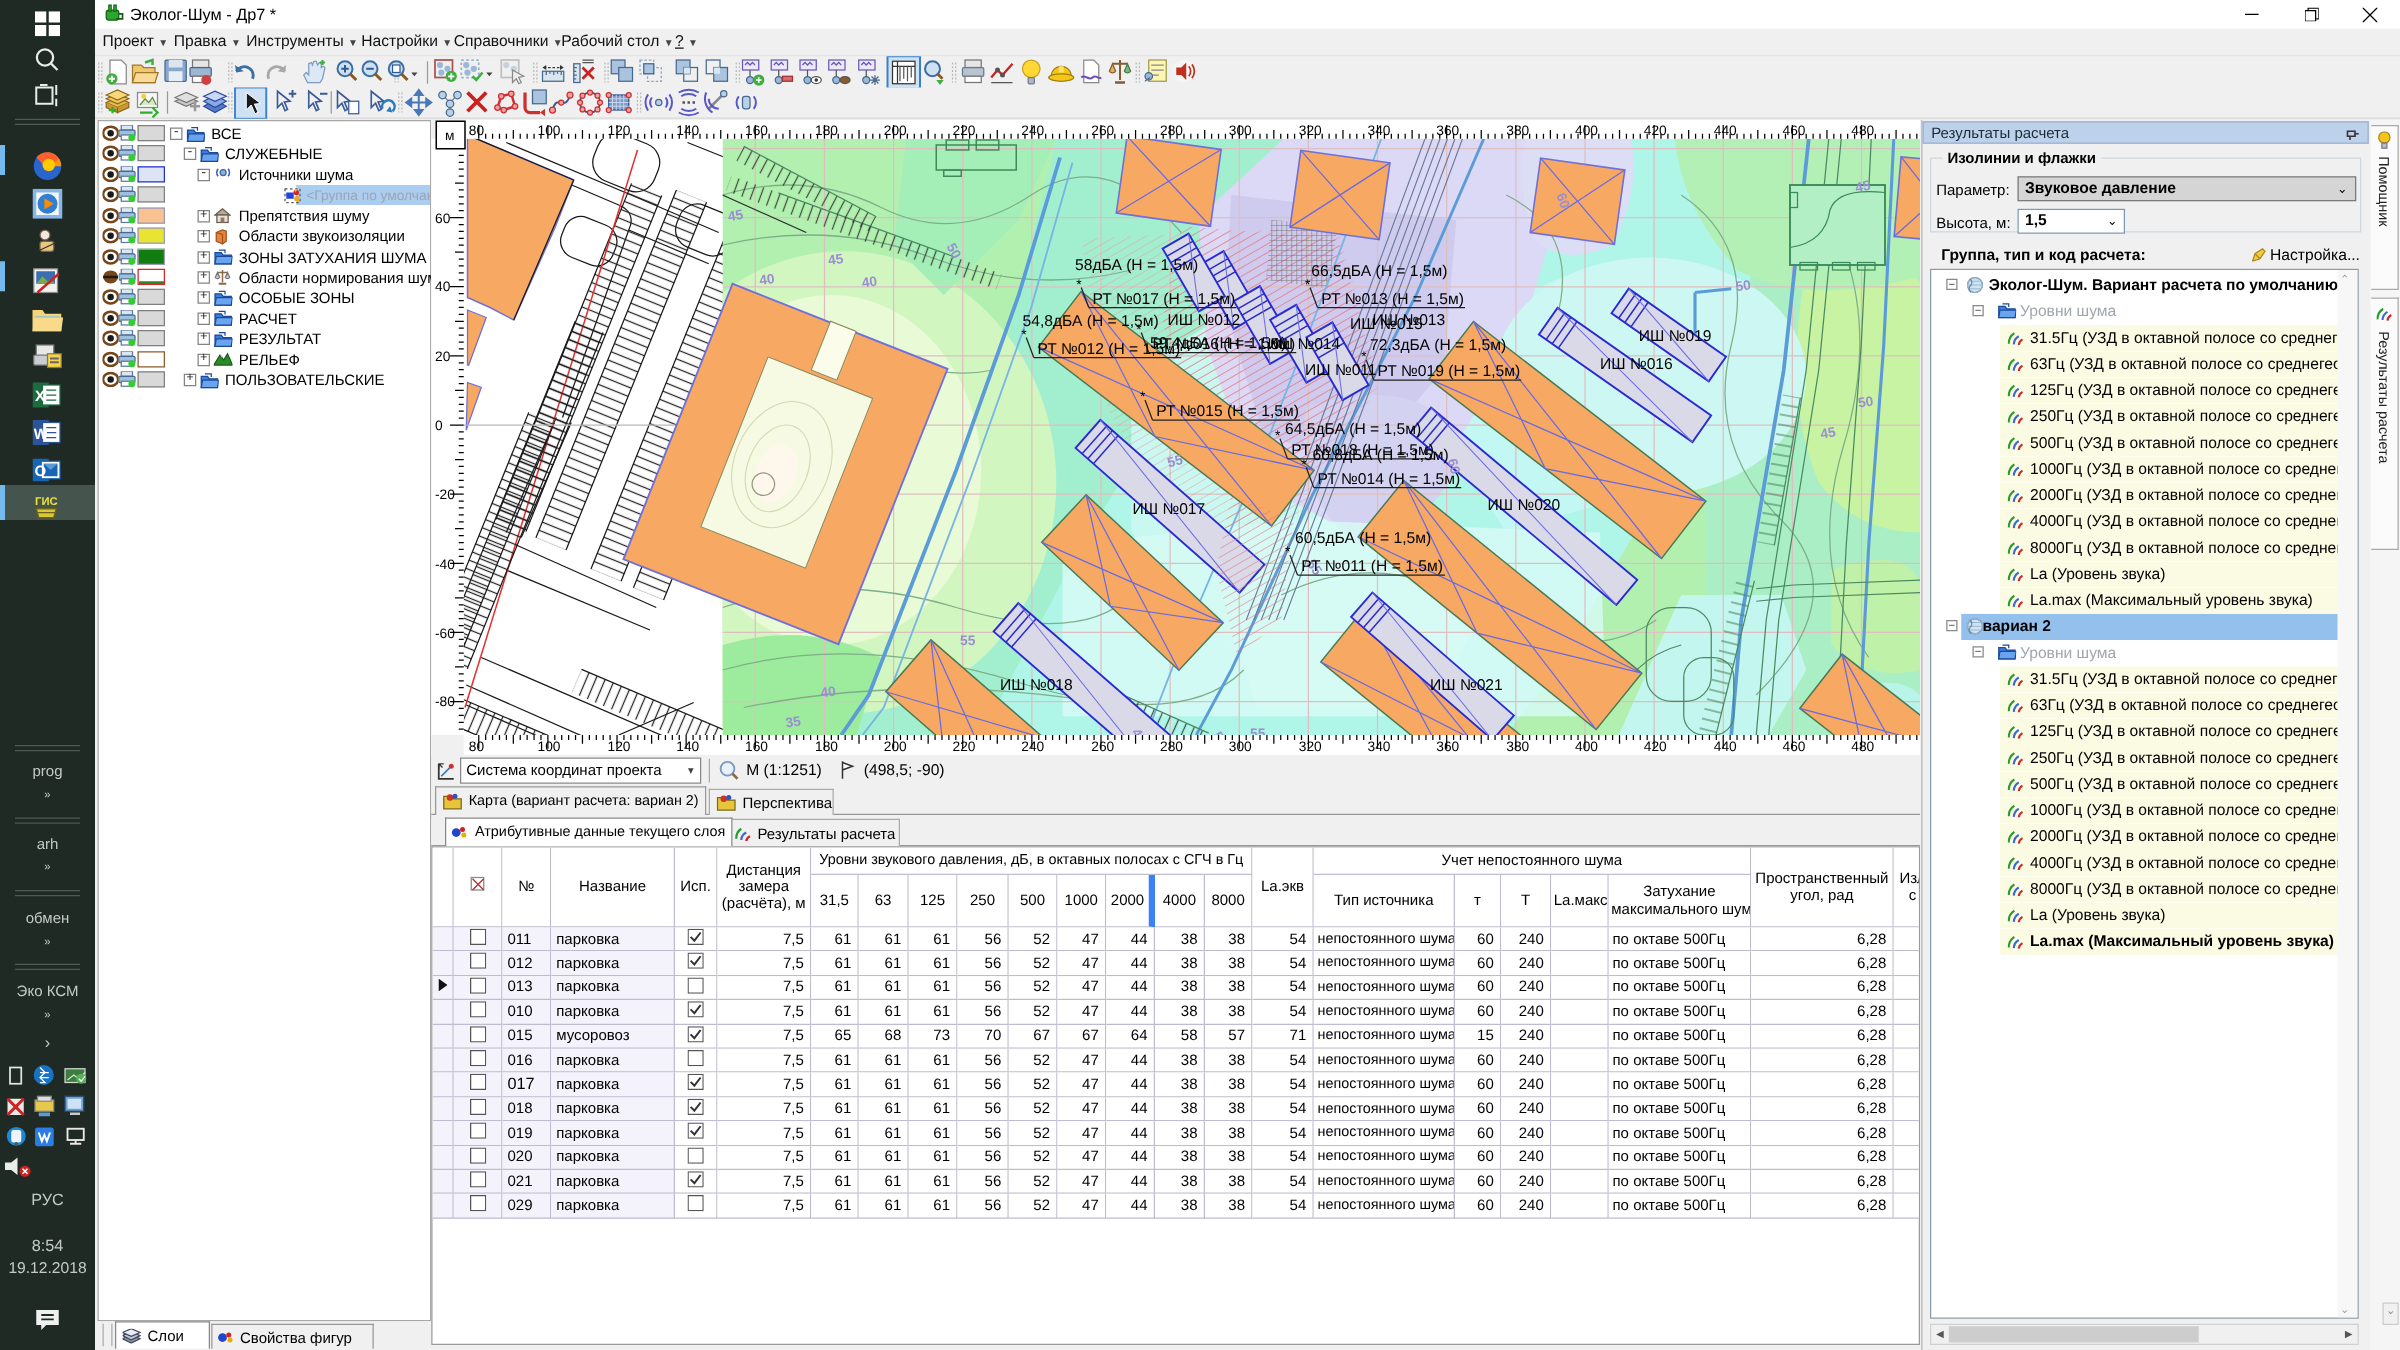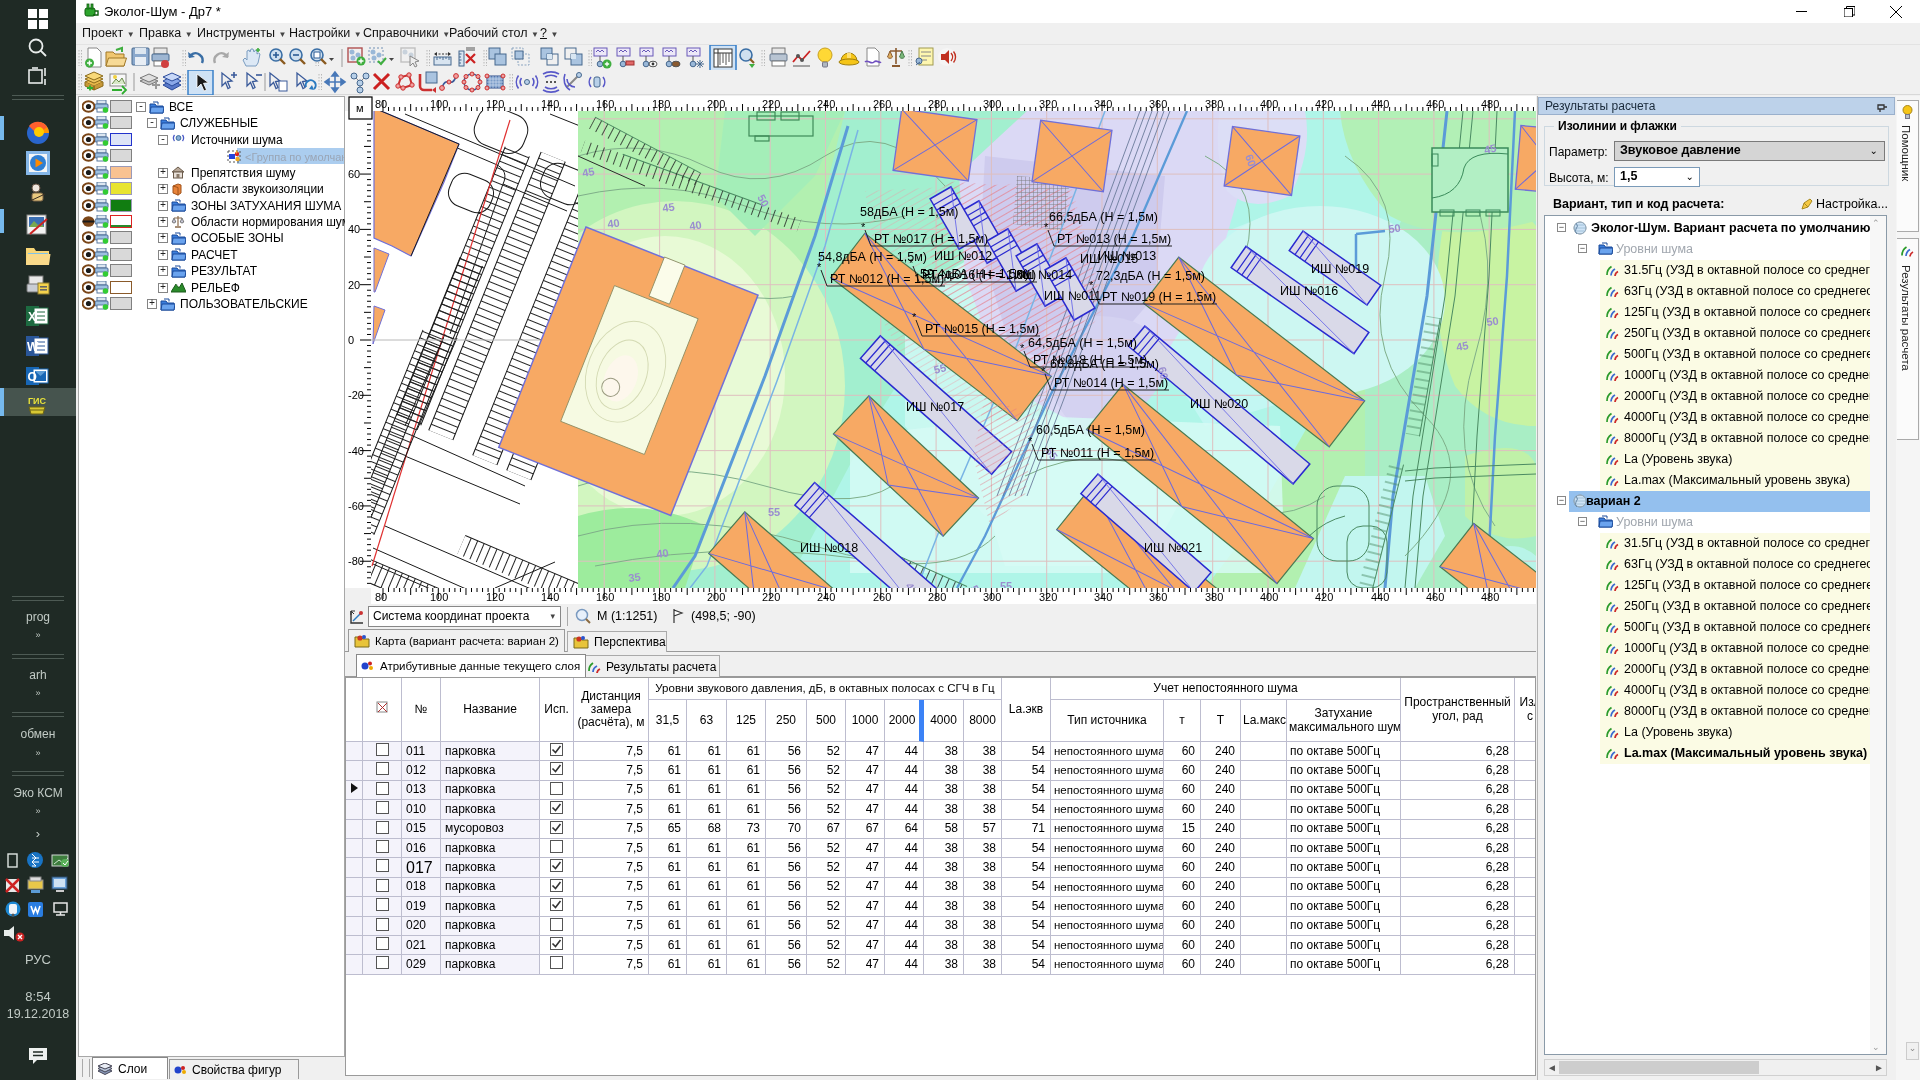--- a/index.html
+++ b/index.html
@@ -2470,21 +2470,21 @@
       </div>
       <div style="position:absolute;left:0px;top:180.39999999999998px;width:17px;height:19.4px;background:#f4f3fb;border-right:1px solid #bdbdcf;border-bottom:1px solid #bdbdcf;overflow:hidden;white-space:nowrap;display:flex;align-items:center;justify-content:center">
         <div style="width:100%;padding:0 2px;text-align:center;font-size:12px;line-height:1.1"></div>
       </div>
       <div style="position:absolute;left:17px;top:180.39999999999998px;width:39px;height:19.4px;background:#f4f3fb;border-right:1px solid #bdbdcf;border-bottom:1px solid #bdbdcf;overflow:hidden;white-space:nowrap;display:flex;align-items:center;justify-content:center">
         <div style="width:100%;padding:0 2px;text-align:center;font-size:12px;line-height:1.1"><svg width="13" height="13" viewBox="0 0 13 13">
             <rect x="0.5" y="0.5" width="12" height="12" fill="#fff" stroke="#555"></rect>
           </svg></div>
       </div>
       <div style="position:absolute;left:56px;top:180.39999999999998px;width:39px;height:19.4px;background:#f4f3fb;border-right:1px solid #bdbdcf;border-bottom:1px solid #bdbdcf;overflow:hidden;white-space:nowrap;display:flex;align-items:center;justify-content:center">
-        <div style="width:100%;padding:0 4px;text-align:left;font-size:16px;line-height:1.1">017</div>
+        <div style="width:100%;padding:0 4px;text-align:left;font-size:13px;line-height:1.1">017</div>
       </div>
       <div style="position:absolute;left:95px;top:180.39999999999998px;width:99px;height:19.4px;background:#f4f3fb;border-right:1px solid #bdbdcf;border-bottom:1px solid #bdbdcf;overflow:hidden;white-space:nowrap;display:flex;align-items:center;justify-content:center">
         <div style="width:100%;padding:0 4px;text-align:left;font-size:12px;line-height:1.1">парковка</div>
       </div>
       <div style="position:absolute;left:194px;top:180.39999999999998px;width:34px;height:19.4px;background:#fff;border-right:1px solid #bdbdcf;border-bottom:1px solid #bdbdcf;overflow:hidden;white-space:nowrap;display:flex;align-items:center;justify-content:center">
         <div style="width:100%;padding:0 2px;text-align:center;font-size:12px;line-height:1.1"><svg width="13" height="13" viewBox="0 0 13 13">
             <rect x="0.5" y="0.5" width="12" height="12" fill="#fff" stroke="#555"></rect>
             <path d="M2.5 6.5 l3 3 5 -6.5" fill="none" stroke="#333" stroke-width="1.6"></path>
           </svg></div>
       </div>
@@ -2915,21 +2915,21 @@
 <div class="abs" id="rpanel">
     <div style="position:absolute;left:0;top:1px;width:357px;height:18px;background:#bdd2ea;border:1px solid #9ab0cc;font-size:12px;color:#1a2a3a;padding:1px 6px">Результаты расчета<svg style="position:absolute;right:6px;top:3px" width="12" height="12" viewBox="0 0 12 12">
         <path d="M2 4 h6 v4 h-6 z M8 6 h3 M4 8 v3" fill="none" stroke="#333" stroke-width="1.3"></path>
       </svg></div>
     <div style="position:absolute;left:6px;top:30px;width:345px;height:60px;border:1px solid #cdd8e0"></div>
     <div style="position:absolute;left:16px;top:23px;background:#f0f0f0;padding:0 4px;font-size:12px;font-weight:bold">Изолинии и флажки</div>
     <div style="position:absolute;left:11px;top:49px;font-size:12px">Параметр:</div>
     <div style="position:absolute;left:76px;top:45px;width:271px;height:20px;background:#d5d5d5;border:1px solid #7a7a7a;font-size:12.5px;font-weight:bold;padding:1px 5px">Звуковое давление<span style="position:absolute;right:6px;top:3px;font-size:10px;font-weight:normal">⌄</span></div>
     <div style="position:absolute;left:11px;top:75px;font-size:12px">Высота, м:</div>
     <div style="position:absolute;left:76px;top:71px;width:86px;height:20px;background:#fff;border:1px solid #7a9ab8;font-size:12.5px;font-weight:bold;padding:1px 5px">1,5<span style="position:absolute;right:5px;top:3px;font-size:10px;font-weight:normal">⌄</span></div>
-    <div style="position:absolute;left:15px;top:101px;font-size:12.5px;font-weight:bold">Вариант, тип и код расчета:</div>
+    <div style="position:absolute;left:15px;top:101px;font-size:12.5px;font-weight:bold">Группа, тип и код расчета:</div>
     <svg style="position:absolute;left:262px;top:102px" width="13" height="13" viewBox="0 0 13 13">
       <path d="M2 11 l2 -6 6 -4 2 2 -4 6 -6 2" fill="#f5c842" stroke="#a88a20"></path>
       <path d="M4 5 l4 4" stroke="#a88a20"></path>
     </svg>
     <div style="position:absolute;left:278px;top:101px;font-size:12.5px">Настройка...</div>
     <div style="position:absolute;left:6px;top:119px;width:343px;height:840px;background:#fff;border:1px solid #8a9aa8;overflow:hidden">
       <div style="position:absolute;left:0;top:2px;width:326px;height:21px;font-size:12.5px;white-space:nowrap;overflow:hidden">
         <span style="position:absolute;left:12px;top:0">
           <span style="position:absolute;width:9px;height:9px;border:1px solid #888;background:#fff;font-size:9px;line-height:7px;text-align:center;color:#333;top:5px">−</span>
         </span>

